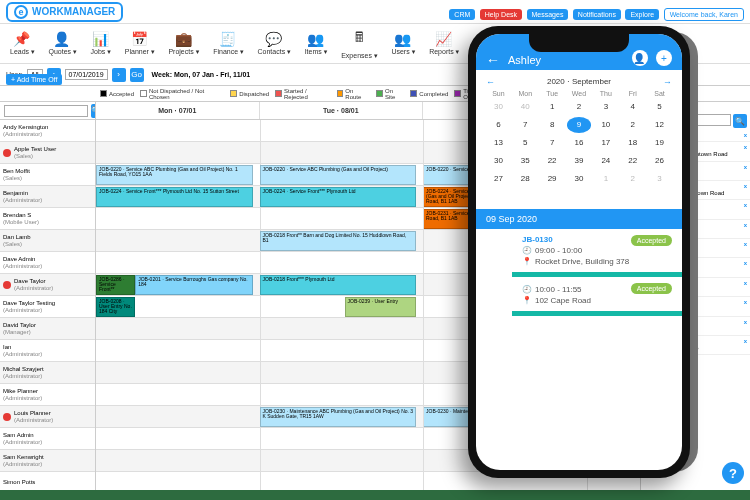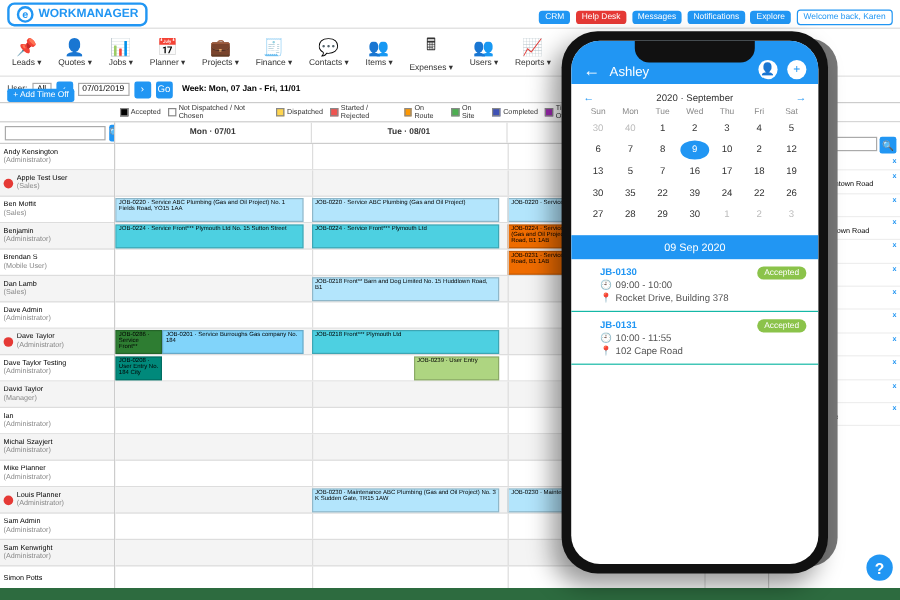--- a/index.html
+++ b/index.html
@@ -78,22 +78,22 @@
 
   .calendar { padding:6px 10px; }
   .calnav { display:flex;align-items:center;justify-content:space-between;font-size:9px;color:#2196F3;margin-bottom:4px; }
   .calnav .mlabel { color:#333; font-size:8px; }
   .dow { display:grid;grid-template-columns:repeat(7,1fr);font-size:7px;color:#888;text-align:center;gap:2px;margin-bottom:2px; }
   .days { display:grid;grid-template-columns:repeat(7,1fr);font-size:8px;color:#333;text-align:center;gap:2px; }
   .days div { height:16px;line-height:16px;border-radius:50%; }
   .days .dim { color:#bbb; }
   .days .sel { background:#2196F3;color:#fff; }
 
-  .datebar { background:#2196F3;color:#fff;font-size:9px;padding:5px 10px;margin-top:3px;text-align:center; }
-  .job { padding:6px 24px;border-bottom:1px solid #14b8a6;font-size:8px;color:#333;position:relative; }
+  .datebar { background:#2196F3;color:#fff;font-size:9px;padding:5px 10px;margin-top:16px; }
+  .job { padding:6px 10px;border-bottom:5px solid #14b8a6;font-size:8px;color:#333;position:relative;margin-left:36px; }
   .job .jid { color:#2196F3;font-weight:bold; }
   .badge { position:absolute;right:10px;top:6px;background:#8bc34a;color:#fff;font-size:7px;padding:2px 6px;border-radius:8px; }
   .job .line { display:flex;align-items:center;gap:3px;margin-top:2px;color:#555; }
   .job .ic { font-size:8px; }
 </style>
 </head>
 <body>
 
 <div class="topbar">
   <div class="logo">
@@ -534,21 +534,20 @@
             <span class="ic">🕘</span>
             <span>09:00 - 10:00</span>
           </div>
           <div class="line">
             <span class="ic">📍</span>
             <span>Rocket Drive, Building 378</span>
           </div>
         </div>
         <div class="job">
           <span class="badge">Accepted</span>
-          <div class="jid">JB-0131</div>
           <div class="line">
             <span class="ic">🕘</span>
             <span>10:00 - 11:55</span>
           </div>
           <div class="line">
             <span class="ic">📍</span>
             <span>102 Cape Road</span>
           </div>
         </div>
       </div>

